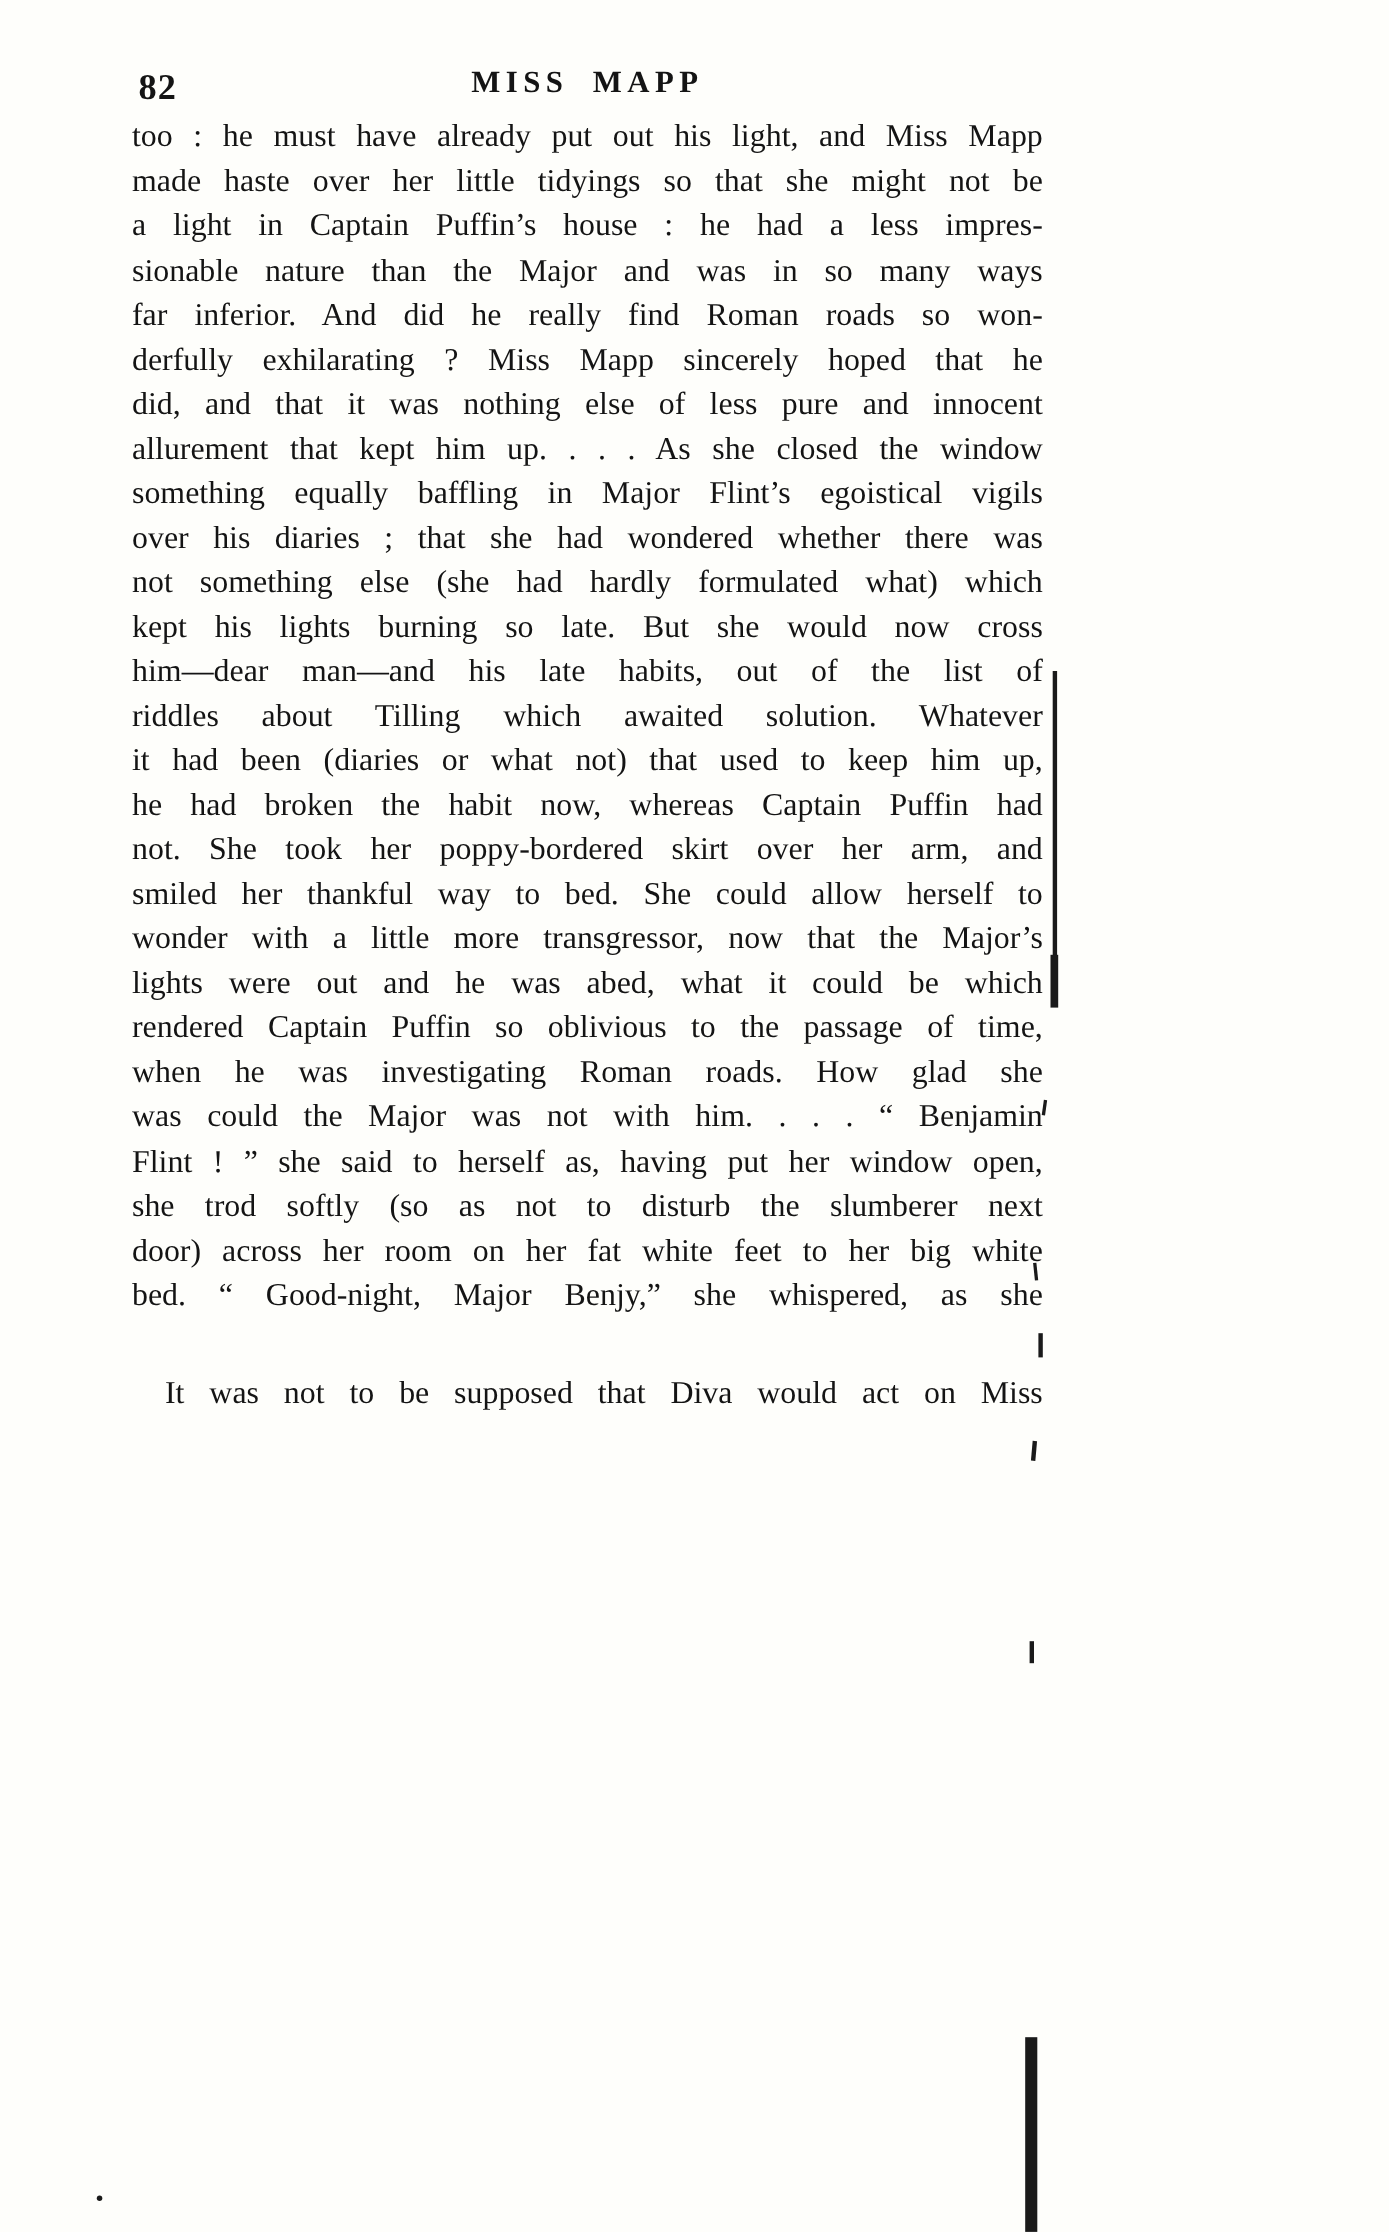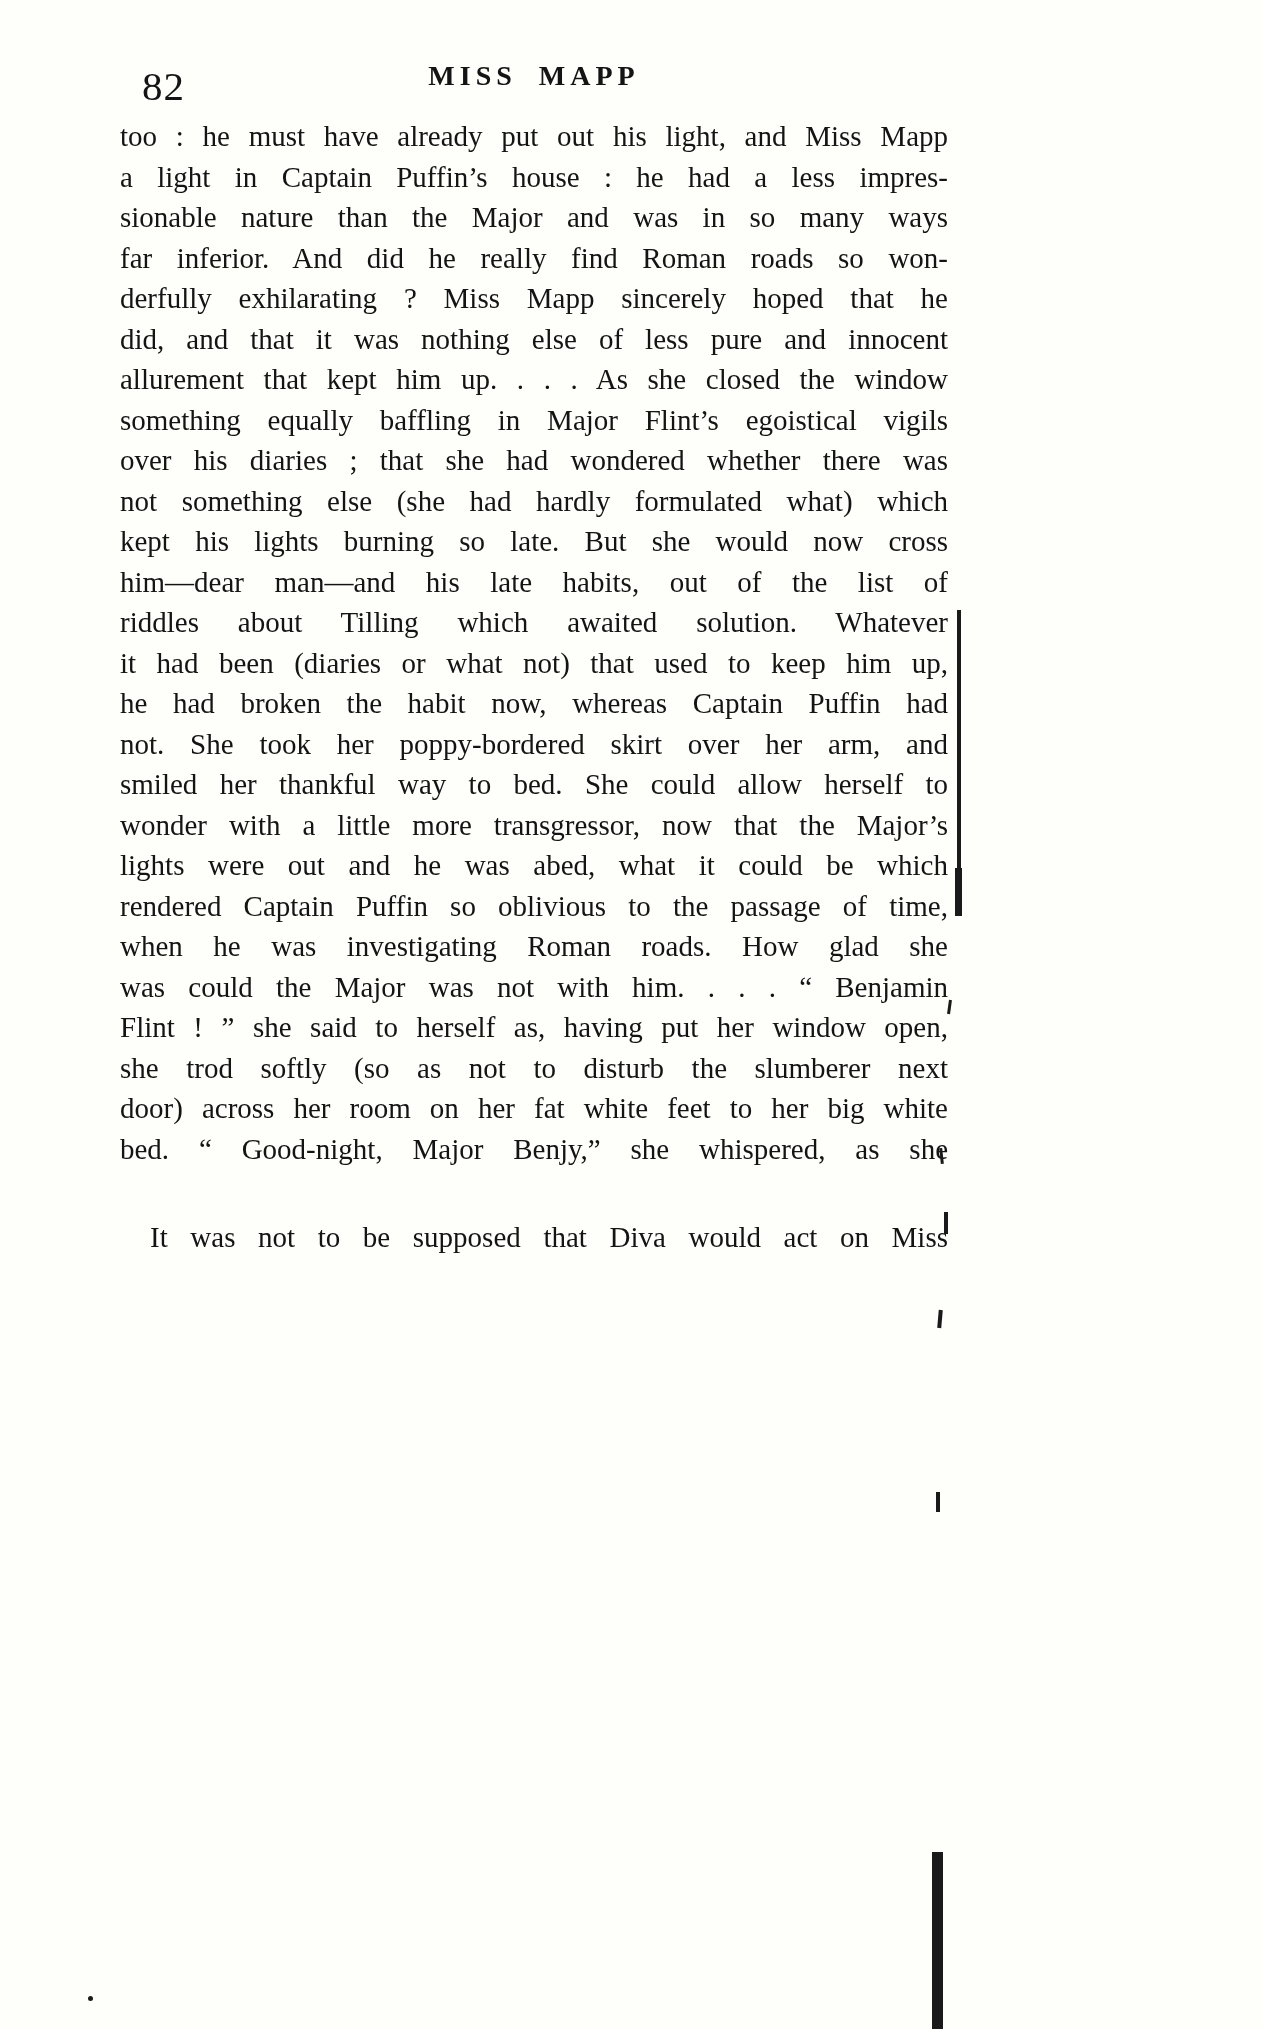--- a/index.html
+++ b/index.html
@@ -18,37 +18,37 @@
   }
   .page-header {
     position: absolute;
     left: 120px;
     top: 60px;
     width: 828px;
     height: 46px;
   }
   .page-number {
     position: absolute;
-    left: 22px;
+    left: 6px;
     top: 2px;
-    font-size: 41px;
-    font-weight: 400;
+    font-size: 33px;
+    font-weight: 700;
     letter-spacing: 1px;
   }
   .book-title {
     text-align: center;
     font-size: 28px;
     font-weight: 600;
     letter-spacing: 5px;
     word-spacing: 10px;
   }
   .page-body {
     position: absolute;
     left: 120px;
-    top: 116px;
+    top: 104px;
     width: 828px;
     font-size: 29px;
     line-height: 40.5px;
   }
   .paragraph + .paragraph {
     margin-top: 48px;
   }
   .line {
     white-space: nowrap;
     text-align: left;
@@ -82,20 +82,21 @@
 <div class="page">
 
   <div class="page-header">
     <span class="page-number">82</span>
     <div class="book-title">MISS MAPP</div>
   </div>
 
   <div class="page-body">
       <div class="paragraph">
         <div class="line justify">too :  he must have already put out his light, and Miss Mapp</div>
+        <div class="line justify">made haste over her little tidyings so that she might not be</div>
         <div class="line justify">a light in Captain Puffin’s house :  he had a less impres-</div>
         <div class="line justify">sionable nature than the Major and was in so many ways</div>
         <div class="line justify">far inferior.  And did he really find Roman roads so won-</div>
         <div class="line justify">derfully exhilarating ?  Miss Mapp sincerely hoped that he</div>
         <div class="line justify">did, and that it was nothing else of less pure and innocent</div>
         <div class="line justify">allurement that kept him up. . . . As she closed the window</div>
         <div class="line justify">something equally baffling in Major Flint’s egoistical vigils</div>
         <div class="line justify">over his diaries ;  that she had wondered whether there was</div>
         <div class="line justify">not something else (she had hardly formulated what) which</div>
         <div class="line justify">kept his lights burning so late.  But she would now cross</div>

